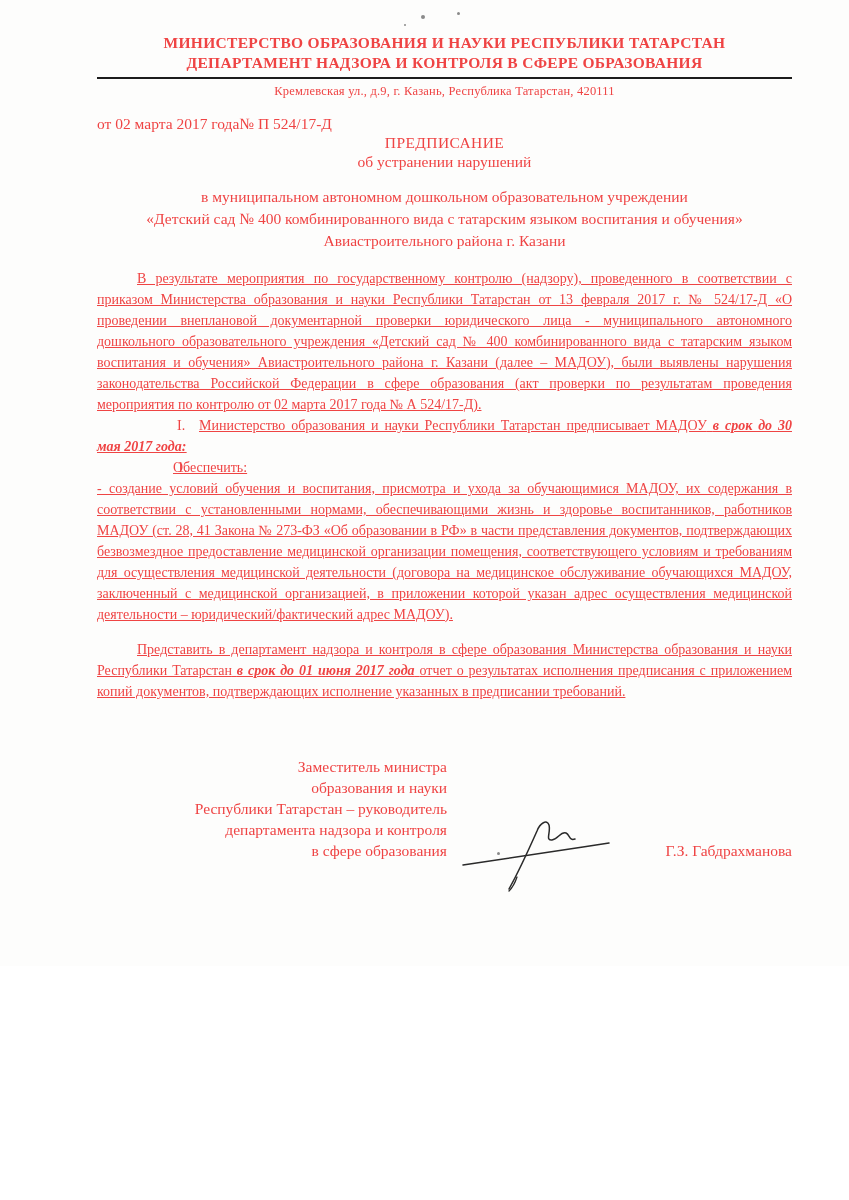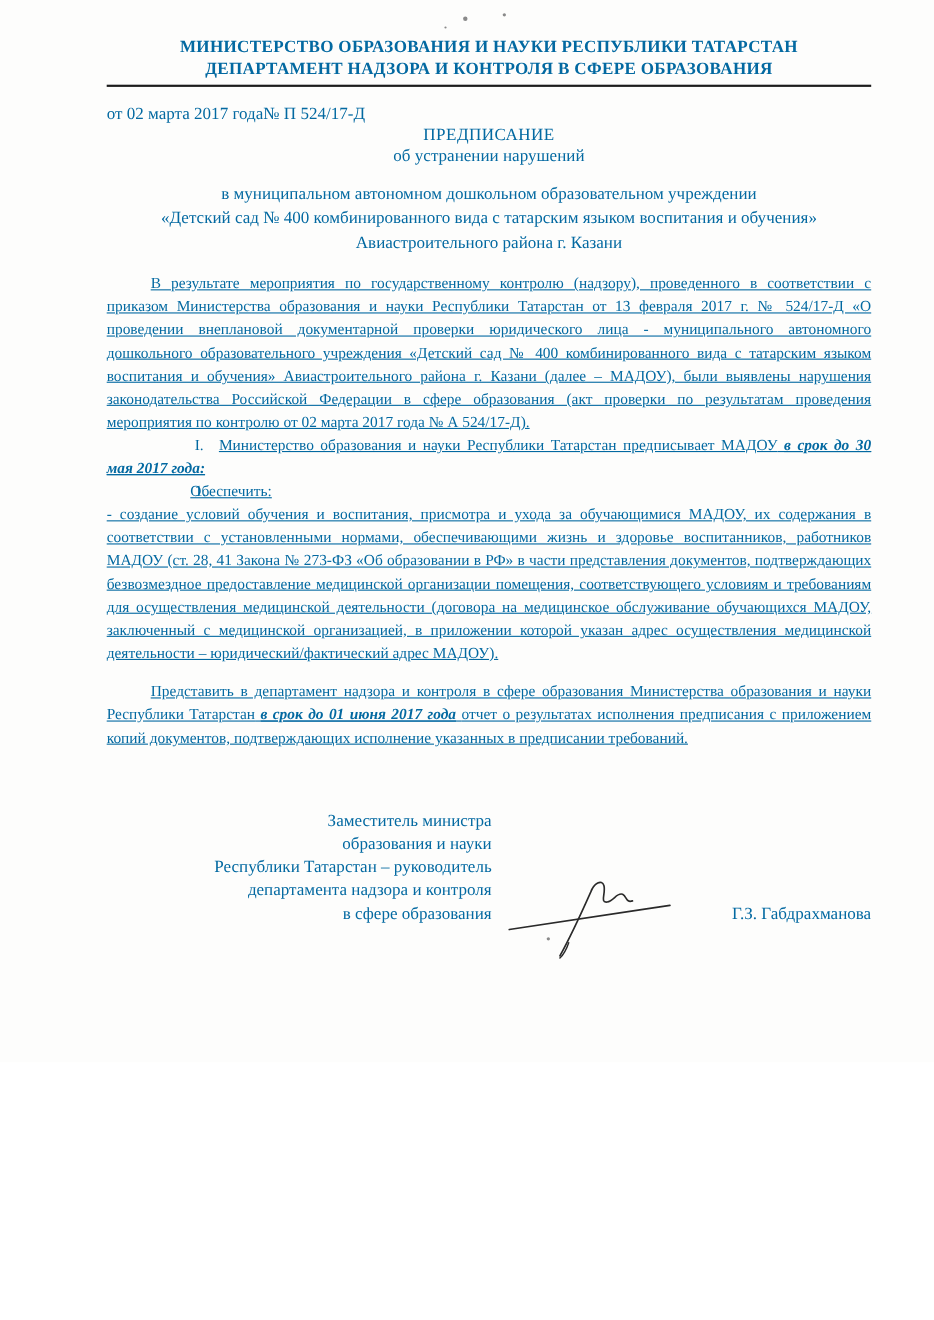--- a/index.html
+++ b/index.html
@@ -4,21 +4,21 @@
 <style>
   * { margin: 0; padding: 0; box-sizing: border-box; }
   html, body { background: #ffffff; }
   body { font-family: "Liberation Serif", "DejaVu Serif", serif; }
   .page {
     position: relative;
     width: 849px;
     height: 966px;
     margin: 0 auto;
     background: #fdfdfc;
-    color: #0369a1;
+    color: #ef4444;
     overflow: hidden;
   }
   .content { padding: 33px 57px 0 97px; }
 
   .org-header {
     text-align: center;
     font-weight: bold;
     font-size: 15.5px;
     line-height: 20px;
     letter-spacing: 0.3px;
@@ -120,20 +120,21 @@
 
   <div class="content">
 
     <div class="org-header">
       <div>МИНИСТЕРСТВО ОБРАЗОВАНИЯ И НАУКИ РЕСПУБЛИКИ ТАТАРСТАН</div>
       <div>ДЕПАРТАМЕНТ НАДЗОРА И КОНТРОЛЯ В СФЕРЕ ОБРАЗОВАНИЯ</div>
     </div>
 
     <hr class="rule">
 
+    <div class="address">Кремлевская ул., д.9, г. Казань, Республика Татарстан, 420111</div>
 
     <div class="meta">
       <span>от 02 марта 2017 года</span>
       <span>№ П 524/17-Д</span>
     </div>
 
     <div class="title">ПРЕДПИСАНИЕ</div>
     <div class="subtitle">об устранении нарушений</div>
 
     <div class="addressee">

